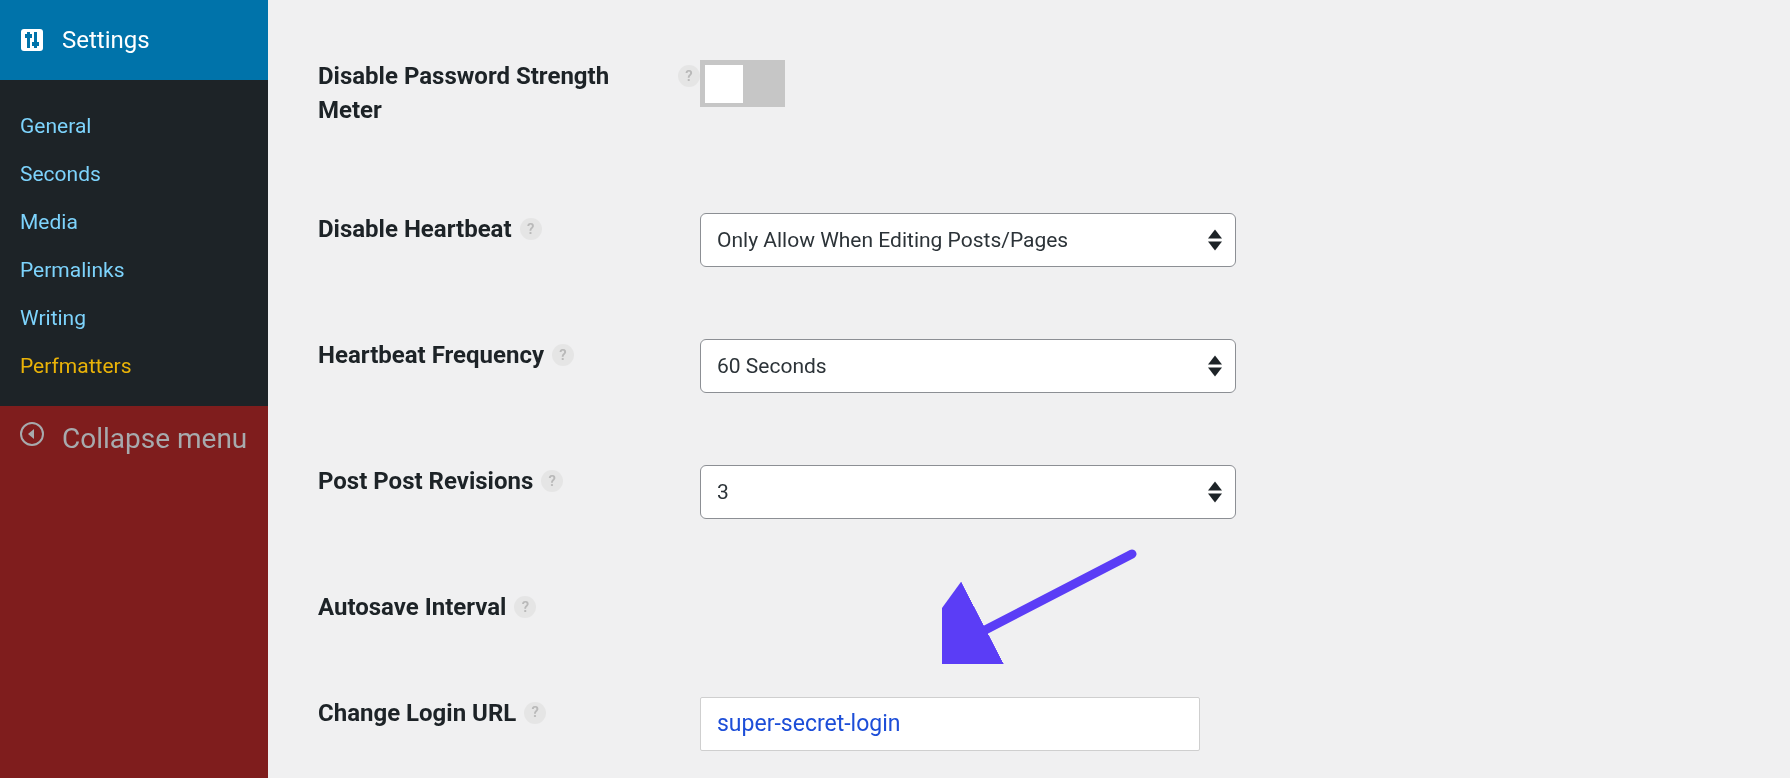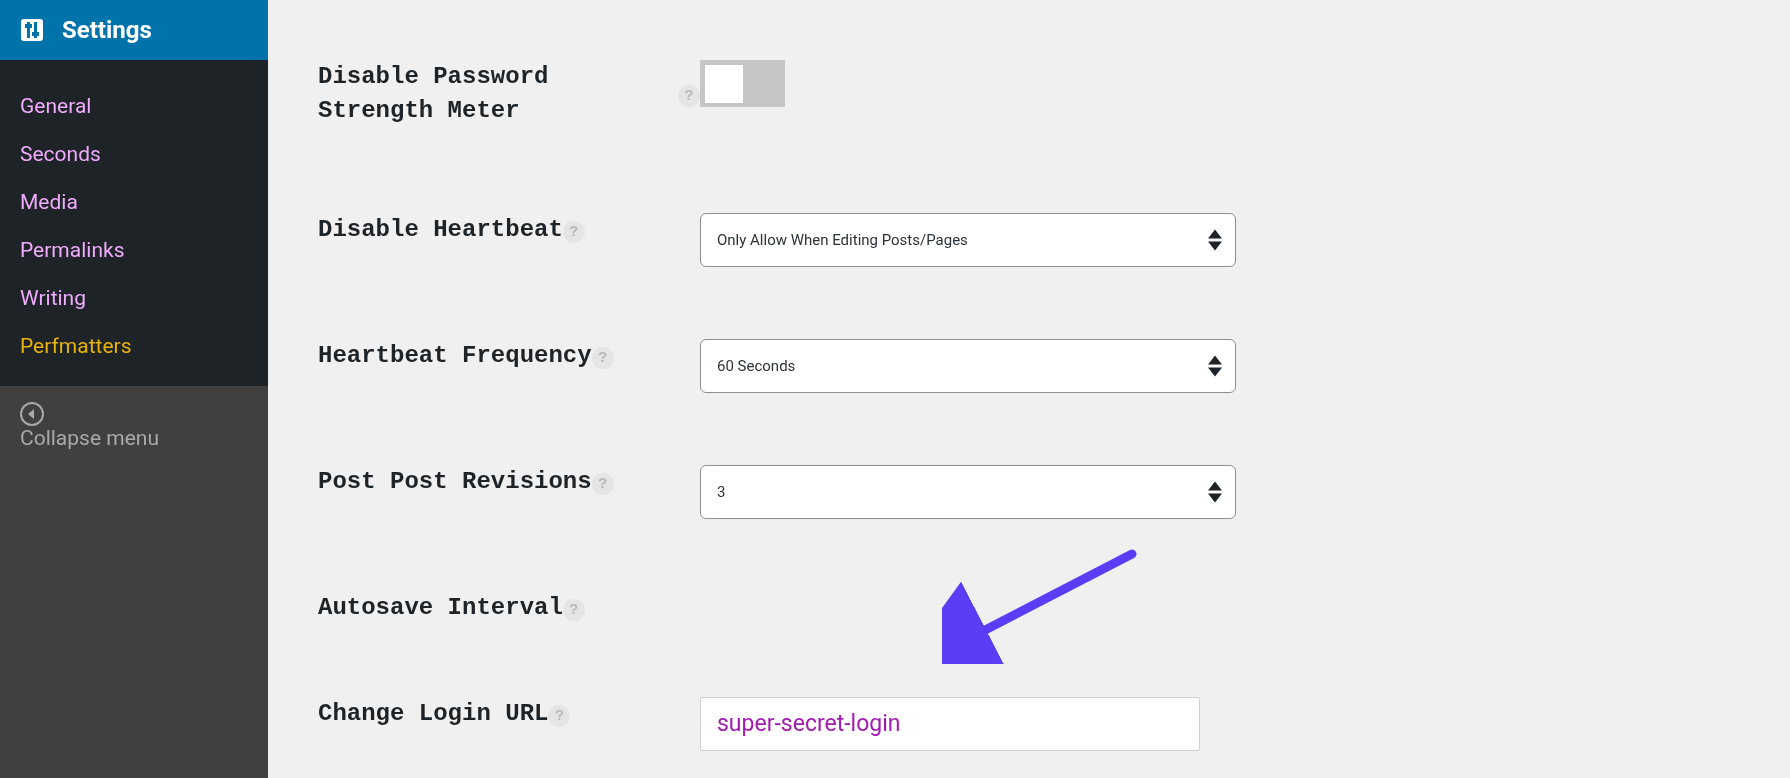--- a/index.html
+++ b/index.html
@@ -21,23 +21,23 @@
       color: #c3c4c7;
       display: flex;
       flex-direction: column;
       flex-shrink: 0;
     }
     .sidebar-header {
       background: #0073aa;
       color: #fff;
       display: flex;
       align-items: center;
-      padding: 16px 18px;
+      padding: 26px 18px;
       font-size: 24px;
-      font-weight: 700;
+      font-weight: 400;
       position: relative;
     }
     .sidebar-header .icon {
       width: 28px;
       height: 28px;
       margin-right: 16px;
       display: flex;
       align-items: center;
       justify-content: center;
     }
@@ -53,39 +53,38 @@
       border-bottom: 16px solid transparent;
       border-right: 16px solid #f0f0f1;
     }
     .sidebar-menu {
       padding-top: 22px;
       padding-bottom: 10px;
     }
     .sidebar-item {
       padding: 12px 20px;
       font-size: 21px;
-      color: #f0abfc;
+      color: #7dd3fc;
       cursor: pointer;
     }
     .sidebar-item.active {
       color: #eab308;
       font-weight: 400;
     }
     .sidebar-collapse {
-      background: #404040;
+      background: #7f1d1d;
       padding: 16px 20px;
       display: flex;
       align-items: center;
-      font-size: 21px;
+      font-size: 28px;
       color: #a7aaad;
       cursor: pointer;
       flex-grow: 1;
       align-items: flex-start;
       margin-top: 6px;
-      flex-direction: column;
     }
     .sidebar-collapse .icon {
       width: 24px;
       height: 24px;
       margin-right: 18px;
       display: flex;
       align-items: center;
       justify-content: center;
       border-radius: 50%;
     }
@@ -100,24 +99,24 @@
     }
     .form-row.first {
       margin-bottom: 86px;
     }
     .form-label {
       width: 382px;
       font-size: 24px;
       font-weight: 700;
       color: #1d2327;
       display: flex;
-      align-items: center;
+      align-items: flex-start;
+      gap: 8px;
       line-height: 1.4;
       flex-shrink: 0;
-      font-family: Liberation Mono, monospace;
     }
     .form-label-text {
       flex-shrink: 1;
     }
     .help-icon {
       display: inline-flex;
       width: 22px;
       height: 22px;
       border-radius: 50%;
       background: #e5e5e5;
@@ -152,21 +151,21 @@
       position: relative;
       width: 536px;
     }
     .select {
       width: 100%;
       height: 54px;
       border: 1px solid #8c8f94;
       border-radius: 6px;
       background: #fff;
       padding: 0 50px 0 16px;
-      font-size: 15px;
+      font-size: 21px;
       color: #2c3338;
       appearance: none;
       -webkit-appearance: none;
       cursor: pointer;
       font-family: inherit;
     }
     .select-arrows {
       position: absolute;
       right: 14px;
       top: 50%;
@@ -184,21 +183,21 @@
     }
     .arrow-up { border-bottom: 9px solid #1d2327; }
     .arrow-down { border-top: 9px solid #1d2327; }
     .text-input {
       width: 500px;
       height: 54px;
       border: 1px solid #cfcfcf;
       background: #fff;
       padding: 0 16px;
       font-size: 23px;
-      color: #a21caf;
+      color: #1d4ed8;
       font-family: inherit;
       border-radius: 2px;
     }
     .arrow-annotation {
       position: absolute;
       left: 942px;
       top: 544px;
       pointer-events: none;
     }
   </style>

